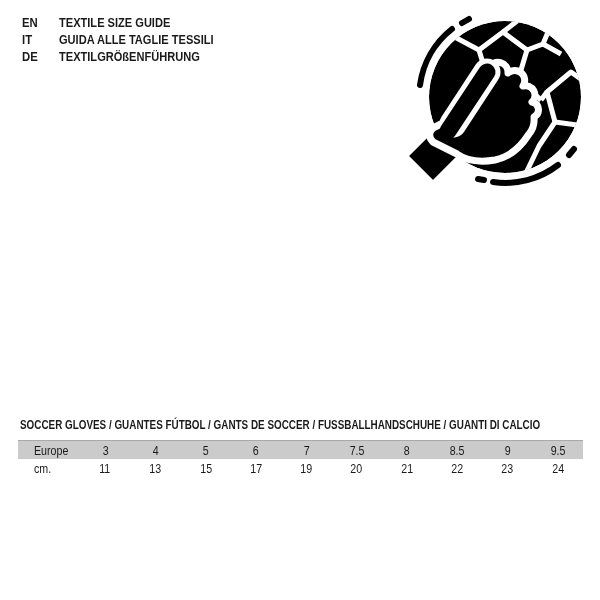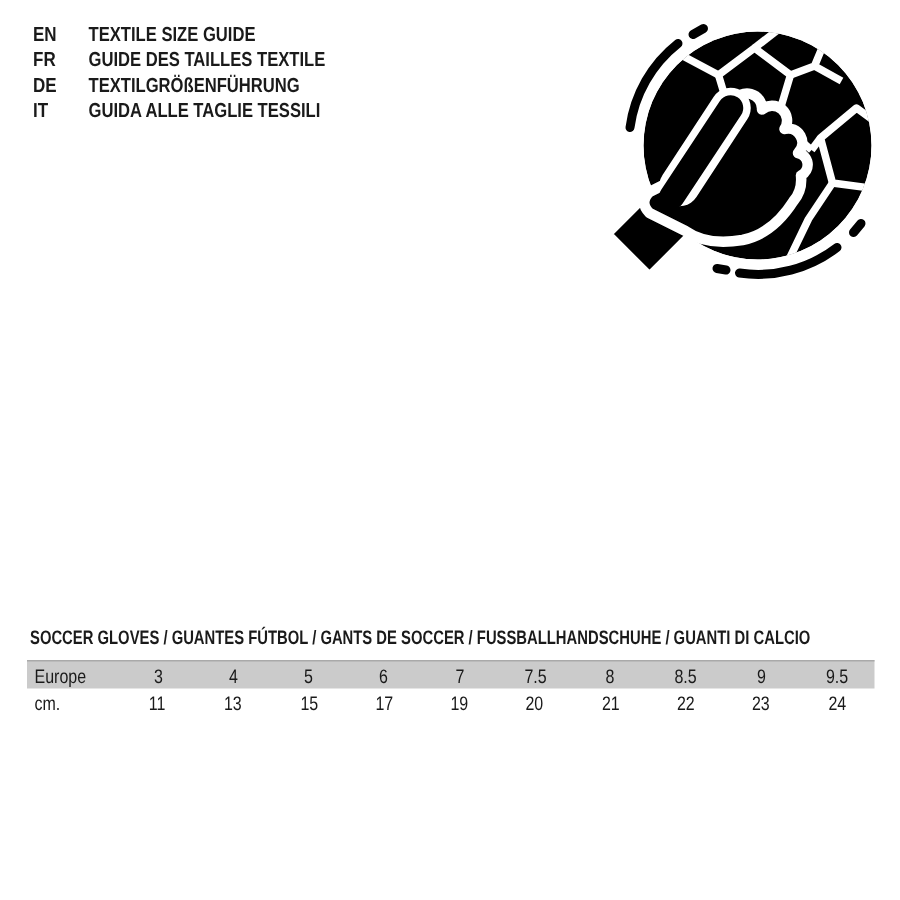--- a/index.html
+++ b/index.html
@@ -75,21 +75,21 @@
     height: 19px;
     line-height: 19px;
   }
   .size-row.highlight {
     background: #cbcbcb;
     border-top: 1px solid #a9a9a9;
   }
   .cell-label {
     width: 62px;
     text-align: left;
-    padding-left: 5px;
+    padding-left: 16px;
     overflow: hidden;
   }
   .cell {
     flex: 1;
     text-align: center;
   }
   .cx {
     display: inline-block;
     transform: scaleX(0.82);
     white-space: nowrap;
@@ -101,30 +101,26 @@
 <body>
 
 <div class="canvas">
 
   <div class="lang-block">
     <div class="lang-row">
       <span class="lang-code">EN</span>
       <span class="lang-label">TEXTILE SIZE GUIDE</span>
     </div>
     <div class="lang-row">
-      <span class="lang-code">FR</span>
-      <span class="lang-label">GUIDE DES TAILLES TEXTILE</span>
+      <span class="lang-code">IT</span>
+      <span class="lang-label">GUIDA ALLE TAGLIE TESSILI</span>
     </div>
     <div class="lang-row">
       <span class="lang-code">DE</span>
       <span class="lang-label">TEXTILGRÖßENFÜHRUNG</span>
-    </div>
-    <div class="lang-row">
-      <span class="lang-code">IT</span>
-      <span class="lang-label">GUIDA ALLE TAGLIE TESSILI</span>
     </div>
   </div>
 
   <svg class="glove-ball-icon" viewBox="0 0 190 190" xmlns="http://www.w3.org/2000/svg" aria-hidden="true">
     <defs>
       <clipPath id="ballclip">
           <circle cx="102" cy="85" r="76"></circle>
         </clipPath>
     </defs>
 

